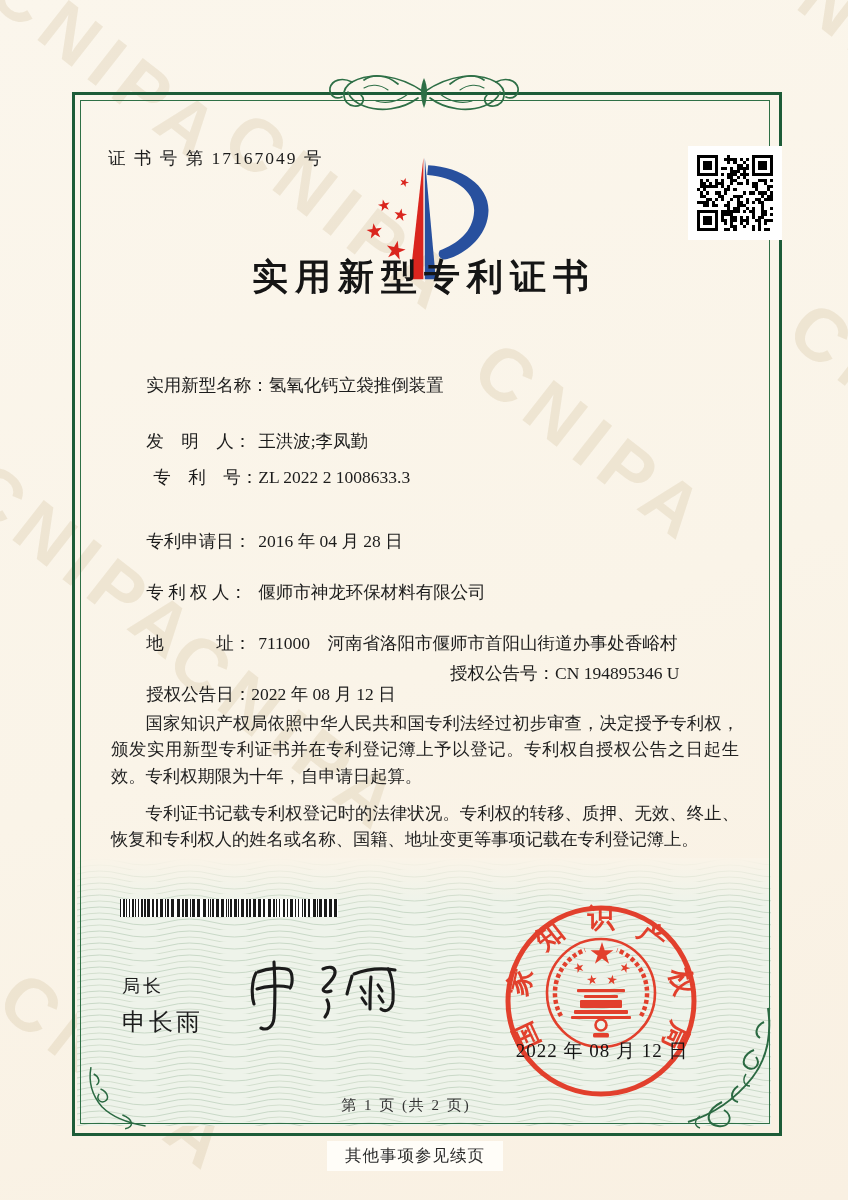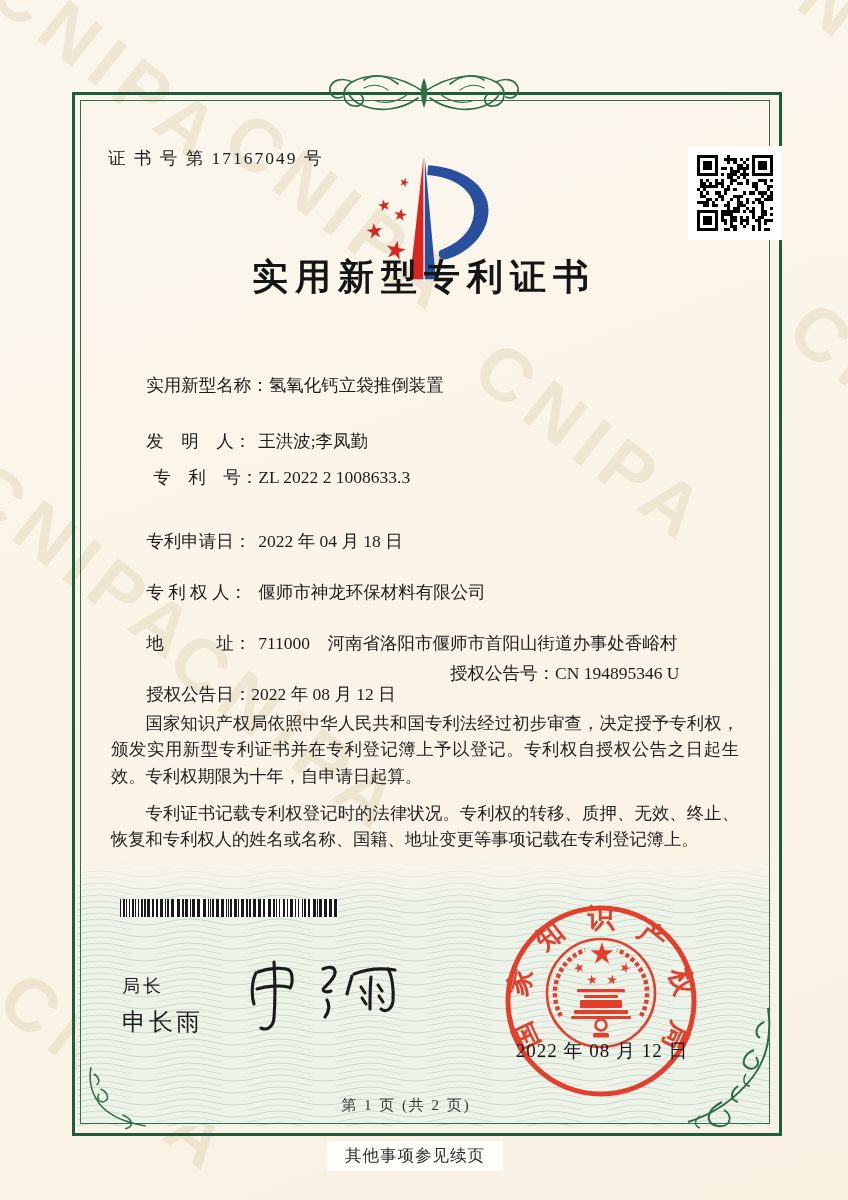--- a/index.html
+++ b/index.html
@@ -376,21 +376,21 @@
     <div class="frow">
       <span class="flabel">实用新型名称：</span><span class="fvalue">氢氧化钙立袋推倒装置</span>
     </div>
     <div class="frow">
       <span class="flabel">发　明　人：</span><span class="fvalue">王洪波;李凤勤</span>
     </div>
     <div class="frow">
       <span class="flabel">专　利　号：</span><span class="fvalue">ZL 2022 2 1008633.3</span>
     </div>
     <div class="frow">
-      <span class="flabel">专利申请日：</span><span class="fvalue">2022 年 04 月 18 日</span>
+      <span class="flabel">专利申请日：</span><span class="fvalue">2016 年 04 月 28 日</span>
     </div>
     <div class="frow">
       <span class="flabel">专 利 权 人：</span><span class="fvalue">偃师市神龙环保材料有限公司</span>
     </div>
     <div class="frow">
       <span class="flabel">地　　　址：</span><span class="fvalue">711000　河南省洛阳市偃师市首阳山街道办事处香峪村</span>
     </div>
     <div class="frow">
       <span><span class="flabel" style="min-width:0">授权公告日：</span><span class="fvalue">2022 年 08 月 12 日</span></span>
       <span class="grant-no"><span>授权公告号：</span><span>CN 194895346 U</span></span>

